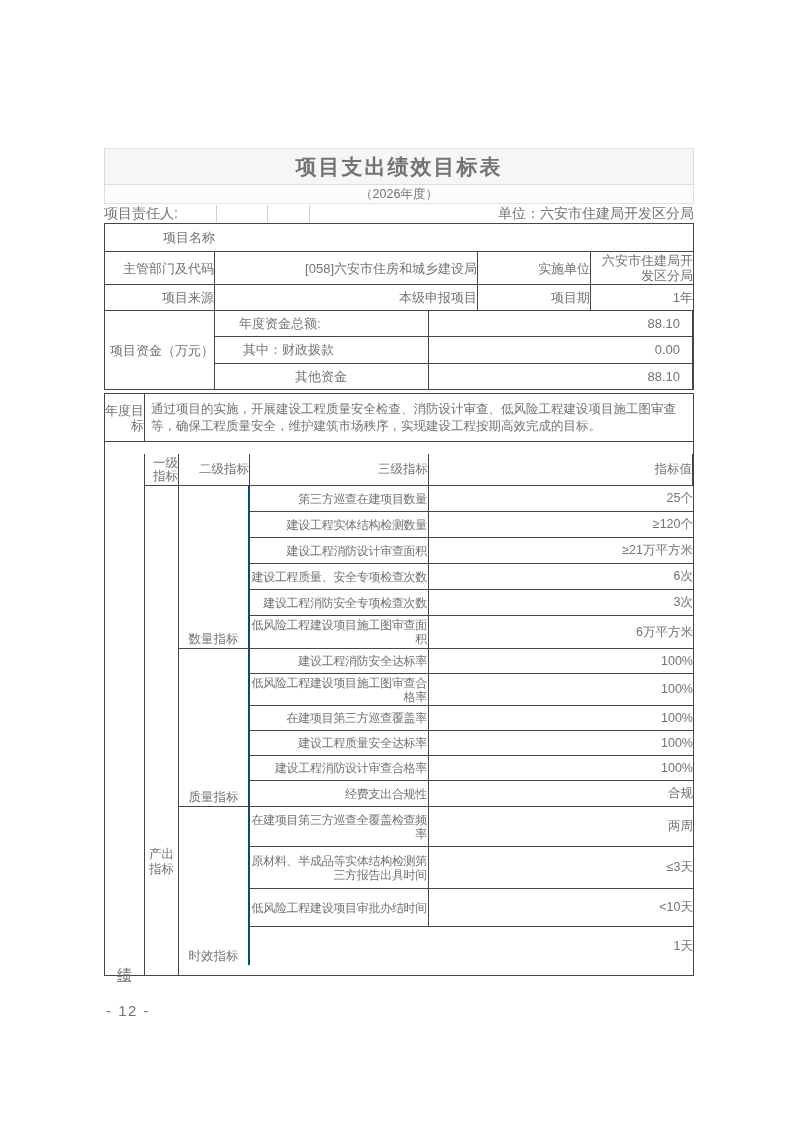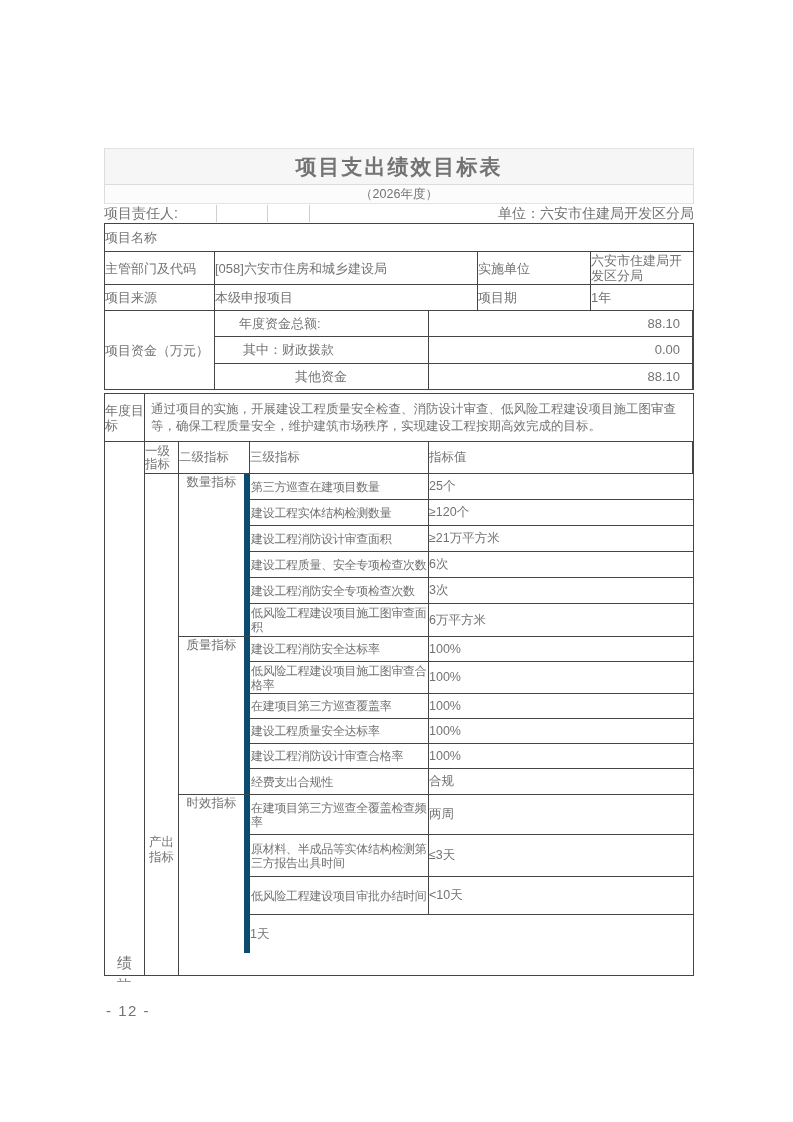--- a/index.html
+++ b/index.html
@@ -23,59 +23,59 @@
   .resp-row .hl { position:absolute; top:1px; bottom:1px; width:1px; background:#cfcfcf; }
   .hl1 { left:112px; } .hl2 { left:163px; } .hl3 { left:205px; }
 
   
   .box { border:1px solid #454545; width:100%; }
   .row { display:flex; border-bottom:1px solid #454545; }
   .box > .row:last-child, .grows .irow:last-child, .groups .group:last-child { border-bottom:none; }
   .cell { border-right:1px solid #454545; display:flex; align-items:center; justify-content:center;
           font-size:13px; overflow:hidden; }
   .row > .cell:last-child, .irow > .cell:last-child { border-right:none; }
-  .cell > span { width:100%; text-align:left; line-height:15px; }
+  .cell > span { width:100%; text-align:right; line-height:15px; }
 
   .w110{width:110px;} .w263{width:263px;} .w113{width:113px;} .w214{width:214px;}
   .w40{width:40px;} .w34{width:34px;} .w71{width:71px;} .w179{width:179px;}
   .flex1{flex:1;}
   .h28{height:28px;} .h33{height:33px;} .h26r{height:26px;}
 
   .box1 { height:167px; display:flex; flex-direction:column; }
   .box1 .funds { flex:1; }
   .fcol { flex:1; display:flex; flex-direction:column; }
   .frow { display:flex; border-bottom:1px solid #454545; flex:1; }
   .fcol .frow:last-child { border-bottom:none; }
   .fsub { justify-content:flex-start; }
   .fsub > span { text-align:left; }
   .pl24 > span { padding-left:24px; } .pl28 > span { padding-left:28px; } .pl80 > span { padding-left:80px; }
   .fval { justify-content:flex-end; }
   .fval > span { text-align:right; padding-right:12px; }
   .wrap2 { display:inline-block; width:2.2em; }
   .wrap4 { display:inline-block; width:4.2em; }
 
-  .box2 { height:583px; margin-top:3px; display:flex; flex-direction:column; }
+  .box2 { height:583px; margin-top:3px; display:flex; flex-direction:column;gap:12px; }
   .goal { height:48px; }
   .goal-text { justify-content:flex-start; }
   .goal-text > span { text-align:left; padding:2px 6px; font-size:12.5px; line-height:17px; }
 
   
   .ind { flex:1; display:flex; }
   .outer-col { width:40px; border-right:1px solid #454545; position:relative; }
   .side-char { position:absolute; top:512px; left:0; width:100%; text-align:center; font-size:15px; }
   .ind-main { flex:1; display:flex; flex-direction:column; }
   .ihead { display:flex; height:32px; border-bottom:1px solid #454545; }
   .ihead .cell > span { font-size:12.5px; line-height:13px; }
   .ibody { flex:1; display:flex; }
   .lvl1-col { width:34px; border-right:1px solid #454545; position:relative; }
   .lvl1-label { position:absolute; top:361px; left:50%; transform:translateX(-50%); font-size:12.5px;
                 line-height:15px; text-align:center; }
   .groups { flex:1; display:flex; flex-direction:column; }
   .group { display:flex; border-bottom:1px solid #454545; }
-  .gcell { width:71px; border-right:6px solid #0c4a6e; display:flex; align-items:flex-start; justify-content:center;
+  .gcell { width:71px; border-right:2px solid #0c4a6e; display:flex; align-items:flex-end; justify-content:center;
            font-size:12.5px; }
   .grows { flex:1; display:flex; flex-direction:column; }
   .irow { display:flex; border-bottom:1px solid #454545; }
   .c3 { width:179px; } .c3 > span { font-size:12px; letter-spacing:-0.3px; line-height:14px; padding:0 1px; }
   .c4 { flex:1; } .c4 > span { font-size:12.5px; }
   .h26{height:26px;} .h25{height:25px;} .h32{height:32px;} .h38{height:38px;} .h40{height:40px;} .h42{height:42px;}
 
   
   .clipbox { position:absolute; left:104px; top:976px; width:40px; height:6px; overflow:hidden; text-align:center; }
   .clipbox span { font-size:15px; line-height:15px; display:inline-block; margin-top:-1px; }

